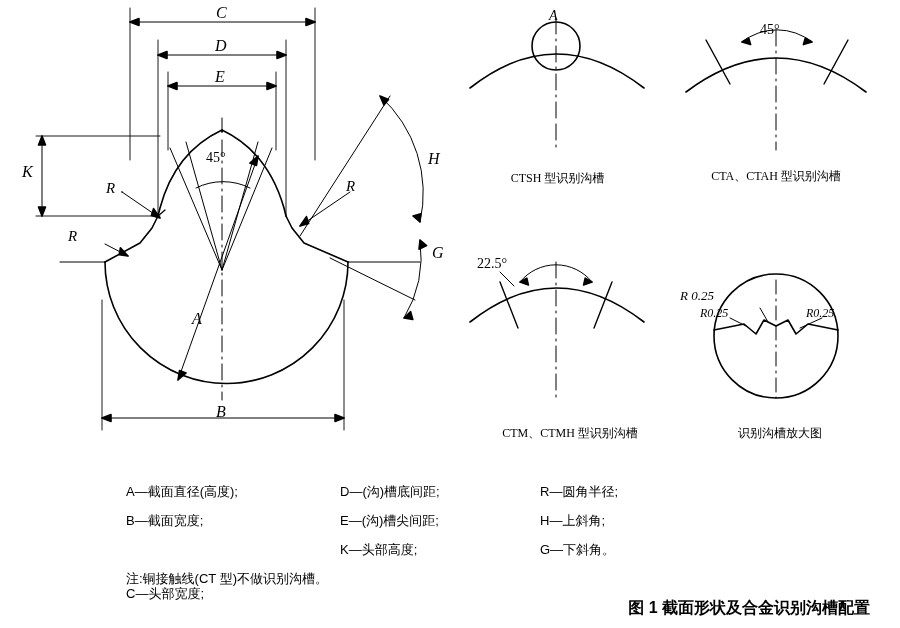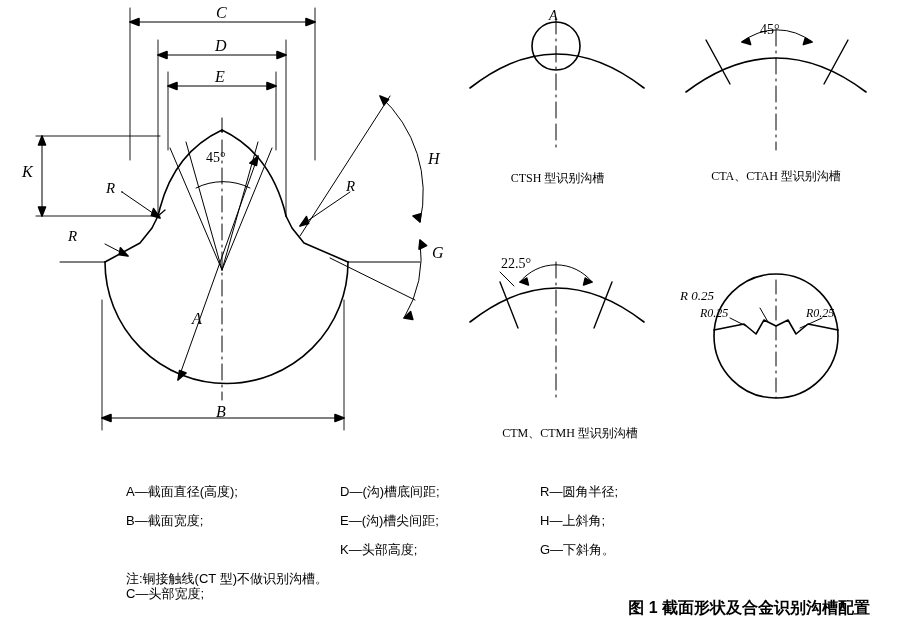--- a/index.html
+++ b/index.html
@@ -150,26 +150,27 @@
   <div class="lbl it" style="left:346px;top:178px;font-size:15px;">R</div>
   <div class="lbl it" style="left:68px;top:228px;font-size:15px;">R</div>
   <div class="lbl" style="left:206px;top:150px;font-size:14px;">45°</div>
 
   <div class="lbl it" style="left:549px;top:8px;font-size:14px;">A</div>
   <div class="sublbl" style="left:470px;top:170px;width:175px;">CTSH 型识别沟槽</div>
 
   <div class="lbl" style="left:760px;top:22px;font-size:14px;">45°</div>
   <div class="sublbl" style="left:676px;top:168px;width:200px;">CTA、CTAH 型识别沟槽</div>
 
-  <div class="lbl" style="left:477px;top:256px;font-size:14px;margin-left:24px;">22.5°</div>
+  <div class="lbl" style="left:477px;top:256px;font-size:14px;">22.5°</div>
   <div class="sublbl" style="left:470px;top:425px;width:200px;">CTM、CTMH 型识别沟槽</div>
 
   <div class="lbl it" style="left:680px;top:288px;font-size:13px;">R 0.25</div>
   <div class="lbl it" style="left:700px;top:306px;font-size:12px;">R0.25</div>
   <div class="lbl it" style="left:806px;top:306px;font-size:12px;">R0.25</div>
+  <div class="sublbl" style="left:700px;top:425px;width:160px;">识别沟槽放大图</div>
 
   <div class="legend" style="left:126px;top:483px;">A—截面直径(高度);</div>
   <div class="legend" style="left:126px;top:512px;">B—截面宽度;</div>
   <div class="legend" style="left:126px;top:541px;margin-top:44px;">C—头部宽度;</div>
 
   <div class="legend" style="left:340px;top:483px;">D—(沟)槽底间距;</div>
   <div class="legend" style="left:340px;top:512px;">E—(沟)槽尖间距;</div>
   <div class="legend" style="left:340px;top:541px;">K—头部高度;</div>
 
   <div class="legend" style="left:540px;top:483px;">R—圆角半径;</div>

